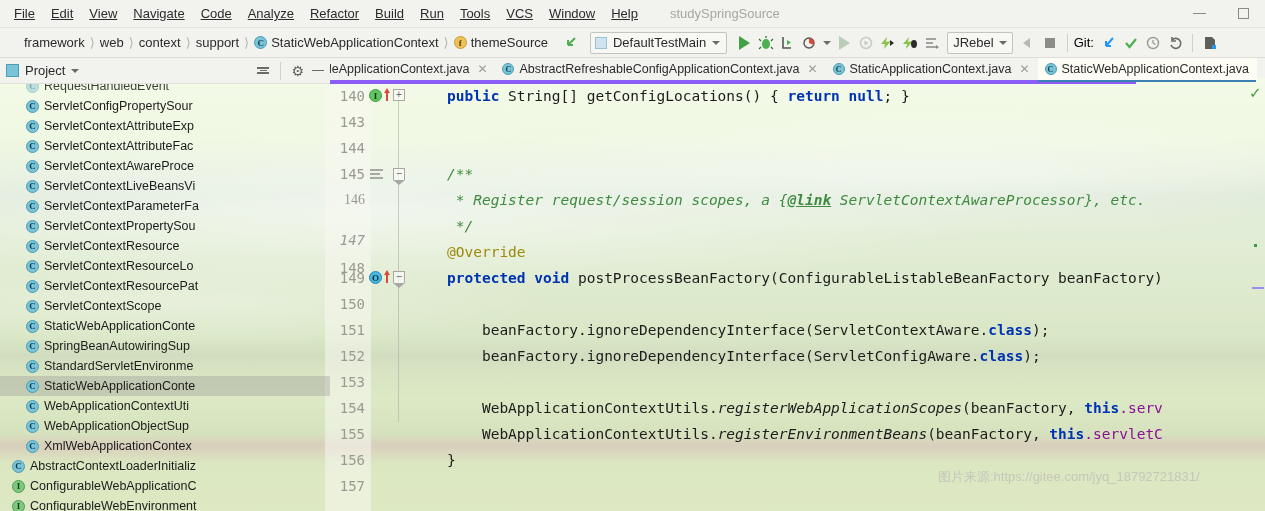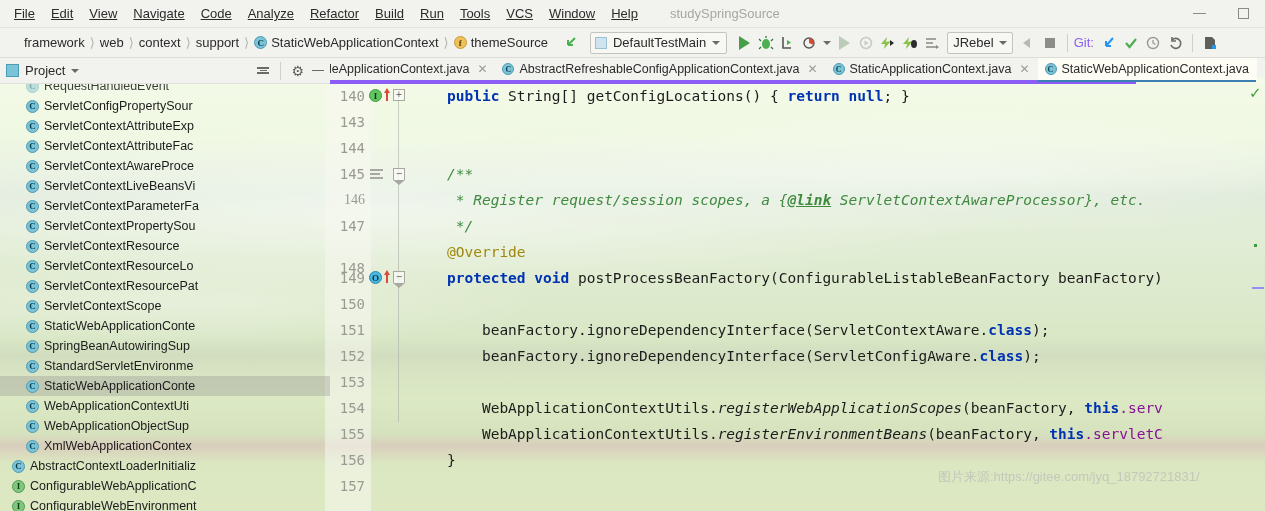--- a/index.html
+++ b/index.html
@@ -109,21 +109,21 @@
     height:22px;padding:0 6px 0 4px;
     border:1px solid #c4c4bf;background:#f7f7f4;border-radius:2px;
     font-size:13px;
   }
   .runcfg .chip{ width:12px;height:12px;background:#cfe4ee;border:1px solid #9bc0d2; }
   .caret{ width:0;height:0;border-left:4px solid transparent;border-right:4px solid transparent;border-top:4px solid #6b6b66; }
   .jrebel{
     display:flex;align-items:center;gap:5px;height:22px;padding:0 5px;
     border:1px solid #c4c4bf;background:#f7f7f4;border-radius:2px;font-size:13px;
   }
-  .git-label{ font-size:13px; color:#8b5cf6; margin-right:4px; }
+  .git-label{ font-size:13px; color:#000000; margin-right:4px; }
 
   
   .tri{ width:0;height:0;border-top:7px solid transparent;border-bottom:7px solid transparent;border-left:11px solid #43a047; }
   .tri.dim{ border-left-color:#b9cdb9; }
 
   
   .tabstrip{
     position:absolute; left:0; top:58px; width:1136px; height:26px;
     background:#f2f2ef; z-index:3;
     display:flex; align-items:center;
@@ -457,21 +457,21 @@
 <div class="editor">
   <div class="gutter">
     <div class="gutter-strip"></div>
     <div class="foldrail" style="top:8px;"></div>
 
     <div class="lnum" style="top:4px;">140</div>
     <div class="lnum" style="top:30px;">143</div>
     <div class="lnum" style="top:56px;">144</div>
     <div class="lnum" style="top:82px;">145</div>
     <div class="lnum" style="top:108px;font-family:Liberation Serif, serif;">146</div>
-    <div class="lnum" style="top:134px;">147</div>
+    <div class="lnum" style="top:148px;font-style:italic;">147</div>
     <div class="lnum" style="top:176px;">148</div>
     <div class="lnum" style="top:186px;">149</div>
     <div class="lnum" style="top:212px;">150</div>
     <div class="lnum" style="top:238px;">151</div>
     <div class="lnum" style="top:264px;">152</div>
     <div class="lnum" style="top:290px;">153</div>
     <div class="lnum" style="top:316px;">154</div>
     <div class="lnum" style="top:342px;">155</div>
     <div class="lnum" style="top:368px;">156</div>
     <div class="lnum" style="top:394px;">157</div>

